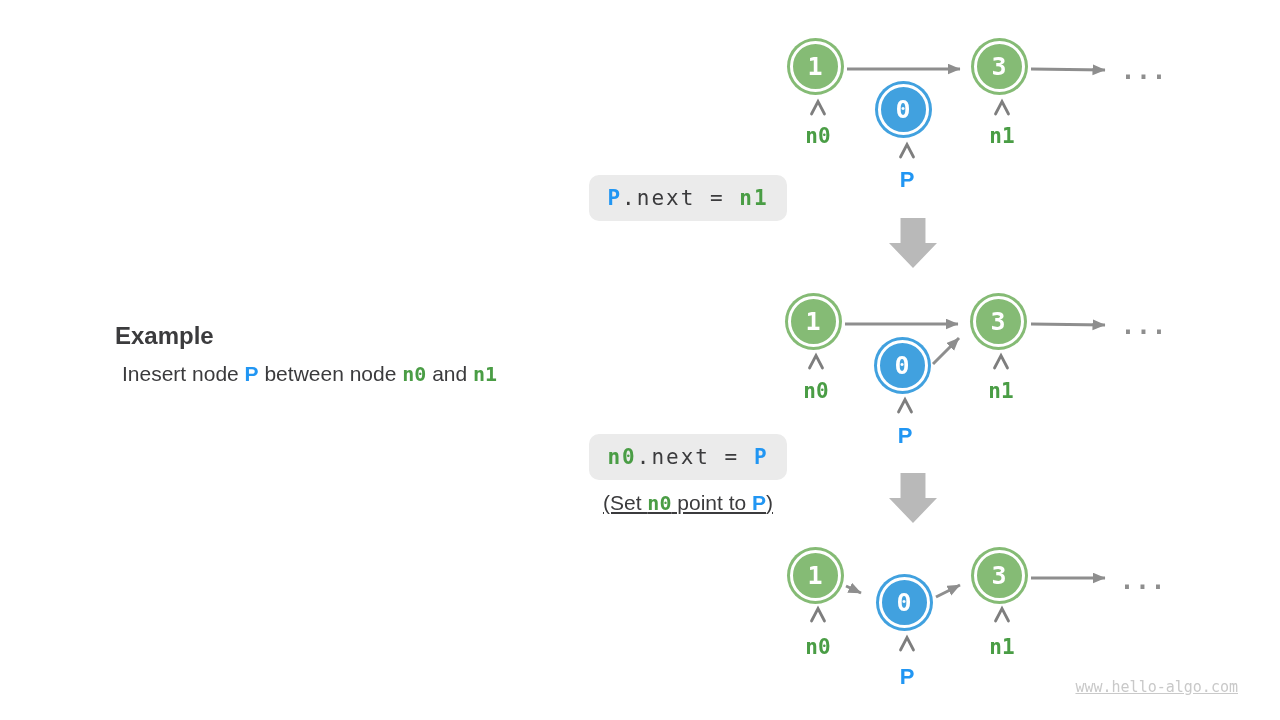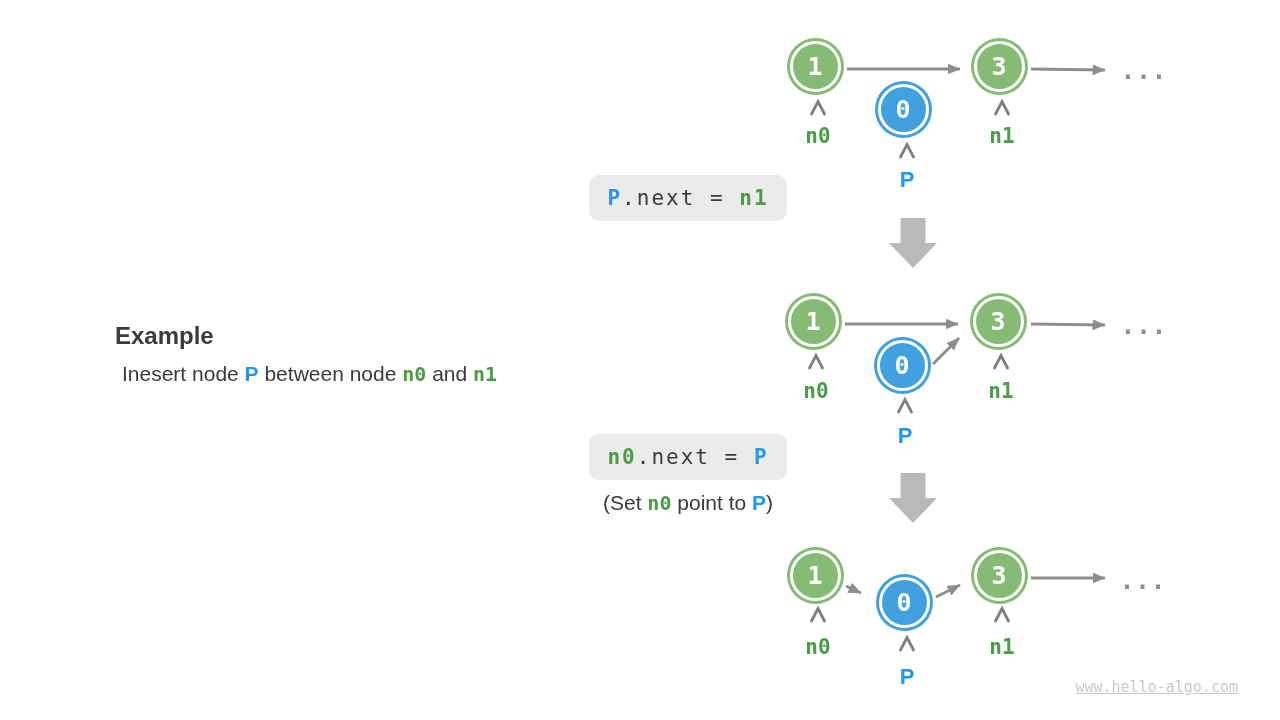--- a/index.html
+++ b/index.html
@@ -144,21 +144,21 @@
     </div>
   <div class="node blue" style="left:876.5px; top:339.5px;">
       <span>0</span>
     </div>
   <div class="ref-label center-origin" style="left:816px; top:391px;">n0</div>
   <div class="ref-label center-origin" style="left:1001px; top:391px;">n1</div>
   <div class="p-label center-origin" style="left:905px; top:436px;">P</div>
   <div class="ellipsis center-origin" style="left:1144px; top:326px;">...</div>
 
   <div class="code-block" style="top:434px;"><span class="kw-green">n0</span><span>.next = </span><span class="kw-blue">P</span></div>
-  <div class="caption" style="top:491px;"><span>(Set </span><span class="kw-green">n0</span><span> point to </span><span class="kw-blue">P</span><span>)</span></div>
+  <div class="caption" style="top:491px;text-decoration:underline;"><span>(Set </span><span class="kw-green">n0</span><span> point to </span><span class="kw-blue">P</span><span>)</span></div>
 
   <div class="block-arrow" style="top:473px;"></div>
 
   <div class="node green" style="left:789.5px; top:549.5px;">
       <span>1</span>
     </div>
   <div class="node green" style="left:973.5px; top:549.5px;">
       <span>3</span>
     </div>
   <div class="node blue" style="left:878.5px; top:576.5px;">

